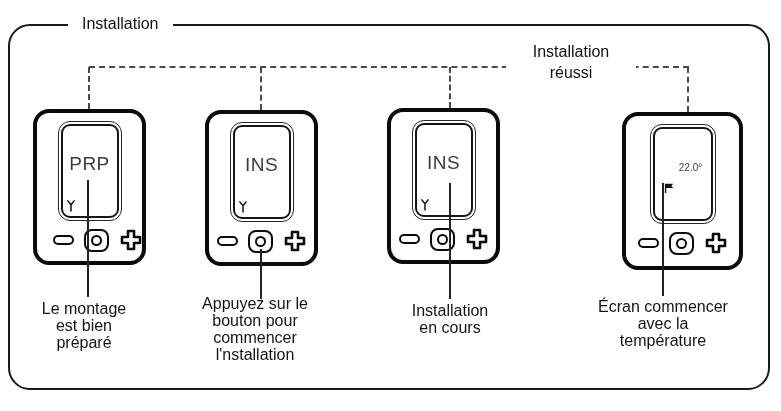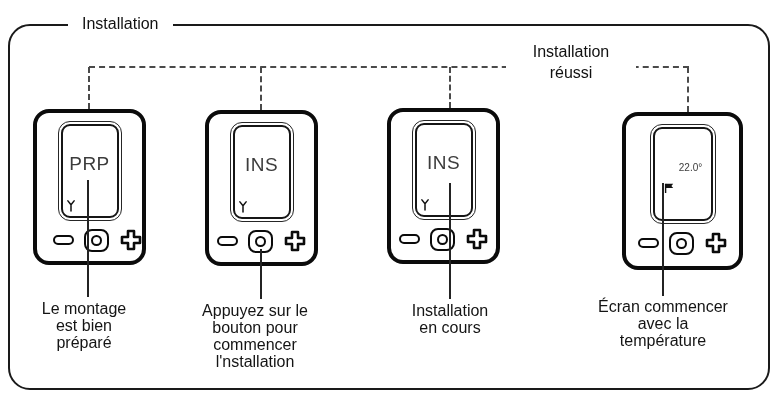--- a/index.html
+++ b/index.html
@@ -151,21 +151,21 @@
   </div>
 
   <div class="callout" style="left:87px;top:180px;height:117px;"></div>
   <div class="callout" style="left:260px;top:249px;height:50px;"></div>
   <div class="callout" style="left:449px;top:183px;height:116px;"></div>
   <div class="callout" style="left:662px;top:183px;height:113px;"></div>
 
   <div class="caption" style="left:4px;top:300px;">Le montage
 est bien
 préparé</div>
-  <div class="caption" style="left:175px;top:302px;">Appuyez sur le
+  <div class="caption" style="left:175px;top:295px;">Appuyez sur le
 bouton pour
 commencer
 l'nstallation</div>
   <div class="caption" style="left:370px;top:302px;">Installation
 en cours</div>
   <div class="caption" style="left:583px;top:298px;">Écran commencer
 avec la
 température</div>
 
 </div>

